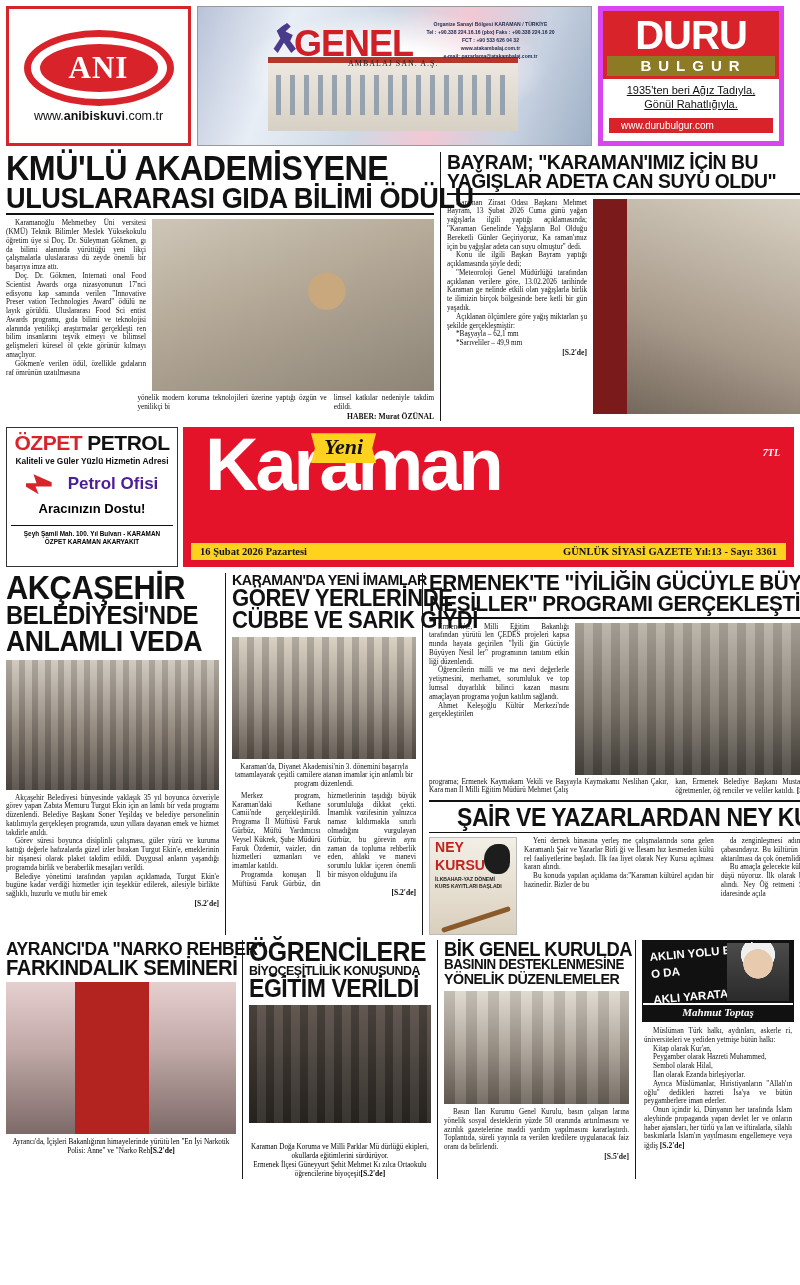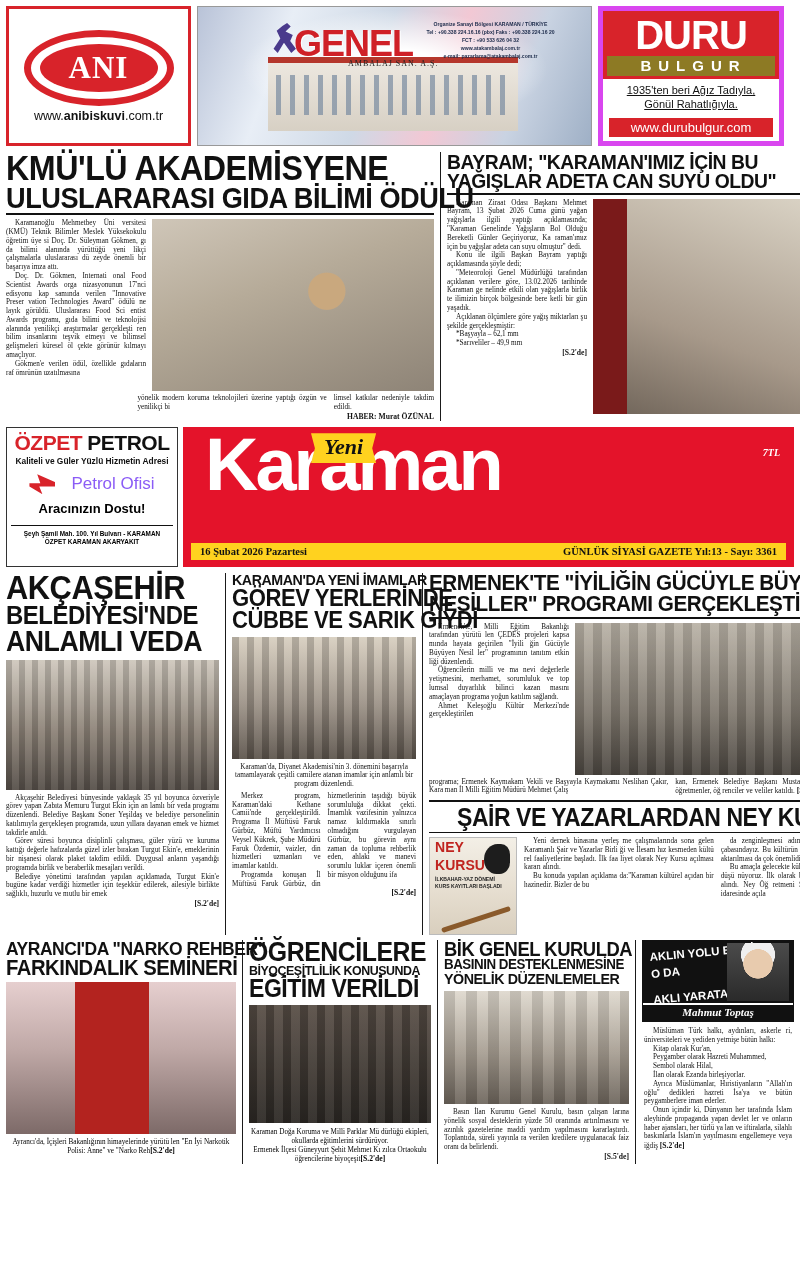--- a/index.html
+++ b/index.html
@@ -172,23 +172,23 @@
     background:#8d7a24; color:#fff; text-align:center;
     font-family:"Liberation Sans", sans-serif; font-weight:bold;
     font-size: 15px; letter-spacing: 7px; padding: 1px 0 2px 5px;
     margin-top: 2px;
   }
   .duru-tag {
     font-family:"Liberation Sans", sans-serif; font-size: 11px;
     text-align:center; padding: 5px 3px 3px; line-height:1.25; color:#111;text-decoration:underline;
   }
   .duru-url {
-    background:#d8232a; color:#fff; text-align:center;
-    font-family:"Liberation Sans", sans-serif; font-size: 13px;
-    padding: 2px 4px; margin: 3px 6px 5px;
+    background:#d8232a; color:#fff; 
+    font-family:"Liberation Sans", sans-serif; font-size: 10px;
+    padding: 2px 12px; margin: 3px 6px 5px;
   }
 
   
   .lead { margin-top: 6px; gap: 6px; }
   .lead-left { width: 428px; }
   .lead-right { flex:1; border-left: 1px solid #1a1a1a; padding-left: 6px;}
 
   .h-kmu1 { font-size: 35px; }
   .h-kmu2 { font-size: 29.5px; }
   .h-bay { font-size: 21px; }
@@ -208,21 +208,21 @@
   .ozpet .p { color:#111; }
   .ozpet-sub {
     font-family:"Liberation Sans", sans-serif; font-weight:bold; font-size: 8.4px;
     text-align:center; margin-top: 3px; color:#111;
   }
   .po-row { display:flex; align-items:center; gap:4px; margin-top: 8px; }
   .po-mark {
     width: 26px; height: 20px; background:#d8232a;
     clip-path: polygon(0 45%, 42% 45%, 30% 0, 100% 40%, 100% 62%, 38% 62%, 50% 100%, 0 62%);
   }
-  .po-txt { font-family:"Liberation Sans", sans-serif; font-weight:normal; font-size: 17px; color:#8b5cf6;padding-left:12px; }
+  .po-txt { font-family:"Liberation Sans", sans-serif; font-weight:bold; font-size: 17px; color:#4c1d95;padding-left:12px; }
   .ozpet-slogan { font-family:"Liberation Sans", sans-serif; font-weight:bold; font-size: 13px; margin-top: 7px; }
   .ozpet-addr {
     font-family:"Liberation Sans", sans-serif; font-weight:bold; font-size: 6.4px;
     text-align:center; border-top: 1px solid #111; margin-top: 9px; padding-top: 4px; width: 100%;
     line-height: 1.3;
   }
 
   .mast-mid { flex:1; background:#e4132a; position:relative; padding: 4px; }
   .mast-title {
     font-family:"Liberation Sans", sans-serif; font-weight:bold;
@@ -532,21 +532,21 @@
       <div class="cap" style="margin-top:4px;">
         <span>Ayrancı'da, İçişleri Bakanlığının himayelerinde yürütü len "En İyi Narkotik Polisi: Anne" ve "Narko Reh</span><span class="ref">[S.2'de]</span>
       </div>
     </div>
 
     <div class="col bot-b">
       <div class="hl h-ogr1">ÖĞRENCİLERE</div>
       <div class="hl h-ogr2">BİYOÇEŞİTLİLİK KONUSUNDA</div>
       <div class="hl h-ogr3">EĞİTİM VERİLDİ</div>
       <div class="photo ph-classroom" style="height:118px; margin-top:5px;"></div>
-      <div class="cap" style="margin-top:5px;text-align:center;">
+      <div class="cap" style="margin-top:20px;text-align:center;">
         <div>Karaman Doğa Koruma ve Milli Parklar Mü dürlüğü ekipleri, okullarda eğitimlerini sürdürüyor.</div>
         <div><span>Ermenek İlçesi Güneyyurt Şehit Mehmet Kı zılca Ortaokulu öğrencilerine biyoçeşit</span><span class="ref">[S.2'de]</span></div>
       </div>
     </div>
 
     <div class="col bot-c">
       <div class="hl h-bik1">BİK GENEL KURULDA</div>
       <div class="hl h-bik2">BASININ DESTEKLENMESİNE</div>
       <div class="hl h-bik3">YÖNELİK DÜZENLEMELER</div>
       <div class="photo ph-conf" style="height:113px; margin-top:5px;"></div>

